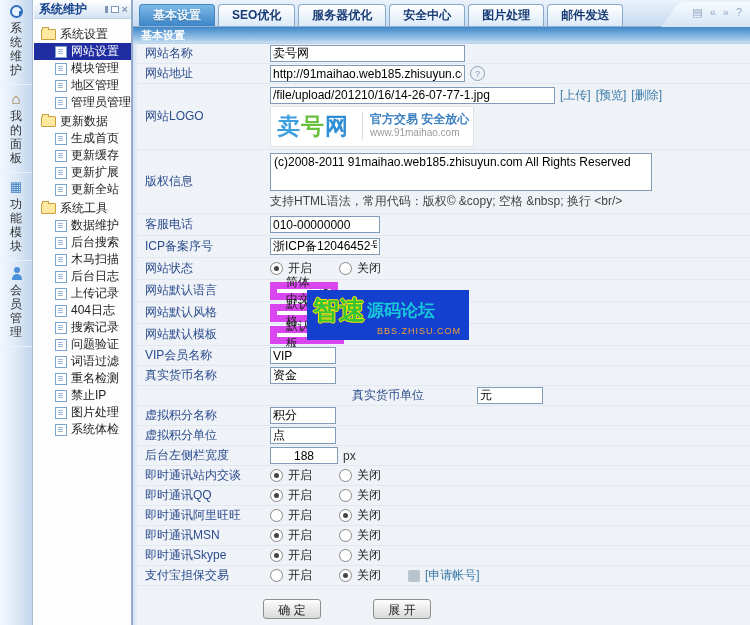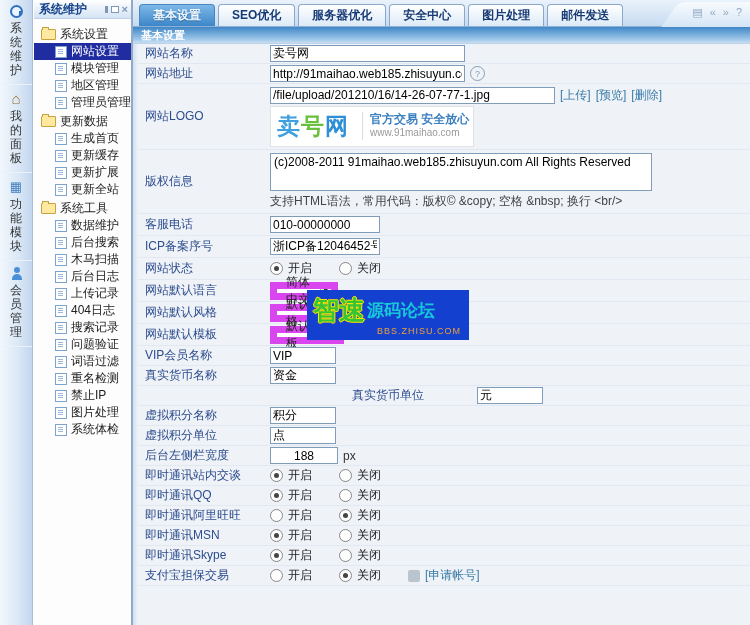--- a/index.html
+++ b/index.html
@@ -506,18 +506,22 @@
             <span class="ropt">
               <span class="radio sel-on"></span>
               <span>关闭</span>
             </span>
           </span>
           <span class="apply-icon"></span>
           <span class="link">[申请帐号]</span>
         </div>
       </div>
     </div>
+  <div class="footer">
+    <button class="btn">确 定</button>
+    <button class="btn">展 开</button>
+  </div>
   <div class="gutter"></div>
   <div class="watermark">
     <span class="wm-big">智速</span><span class="wm-mid">源码论坛</span>
     <span class="wm-small">BBS.ZHISU.COM</span>
   </div>
 </div>
 
 </body></html>

